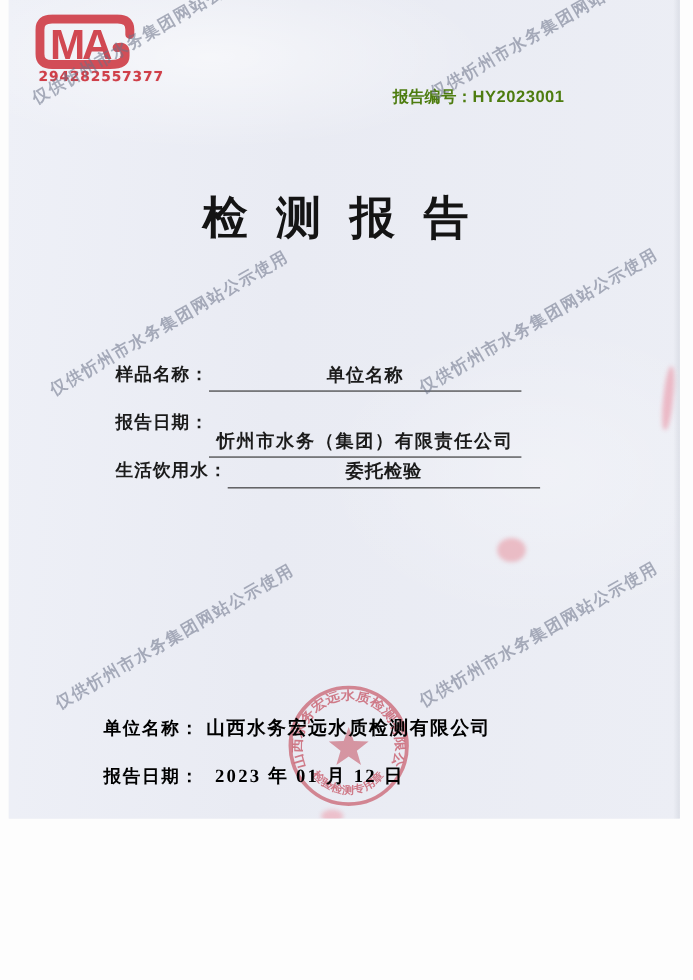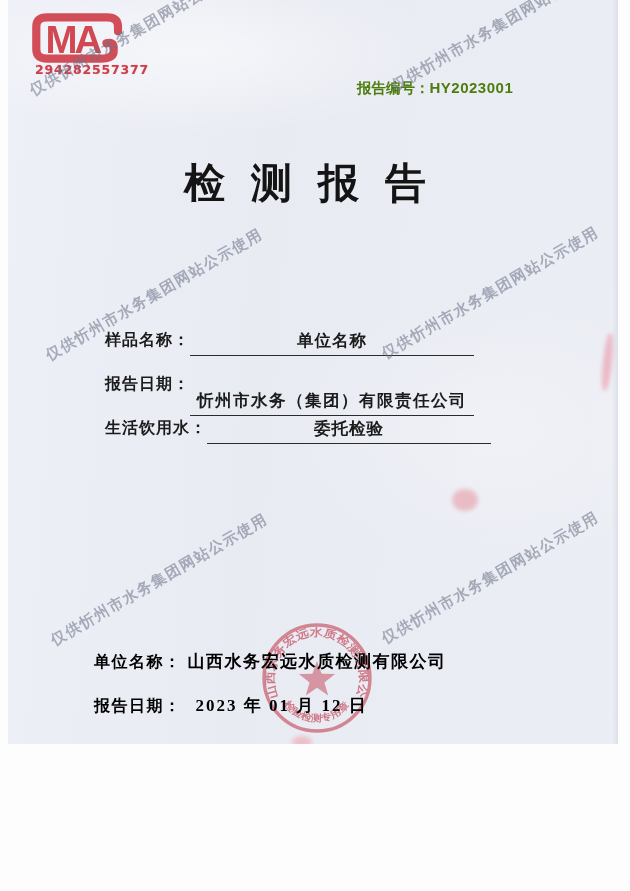--- a/index.html
+++ b/index.html
@@ -44,21 +44,21 @@
   
   .report-no{
     position:absolute;left:357px;top:79px;
     white-space:nowrap;color:#4d7c0f;
   }
   .report-no .lbl{font-size:14.5px;font-weight:700;font-family:"Liberation Serif",serif;}
   .report-no .val{font-size:15px;font-weight:700;font-family:"Liberation Sans",sans-serif;letter-spacing:.5px;}
 
   
   .doc-title{
-    position:absolute;left:8px;top:156px;width:610px;
+    position:absolute;left:8px;top:171px;width:610px;
     text-align:center;
     font-family:"Liberation Sans",sans-serif;
     font-size:41px;font-weight:700;color:#141414;
     letter-spacing:26px;padding-left:10px;box-sizing:border-box;
   }
 
   
   .field-row{
     position:absolute;left:105px;display:flex;
     color:#1b1b1b;white-space:nowrap;

